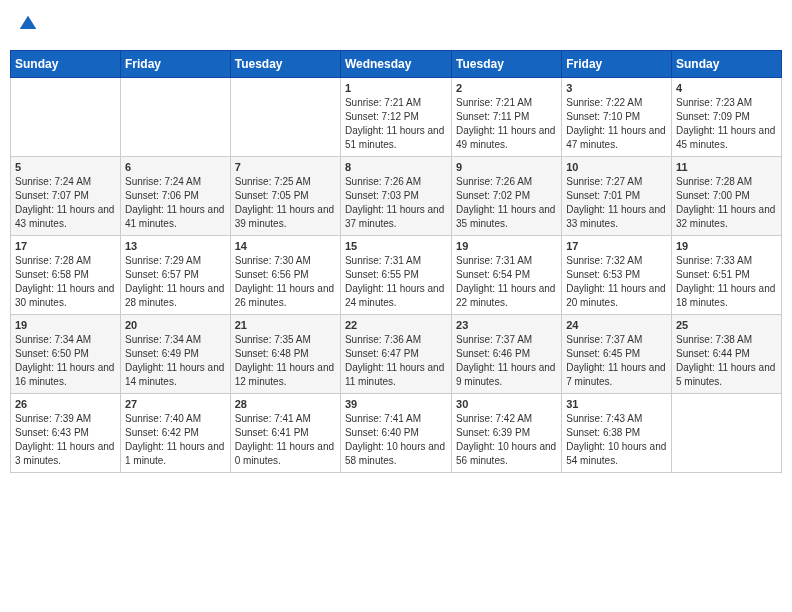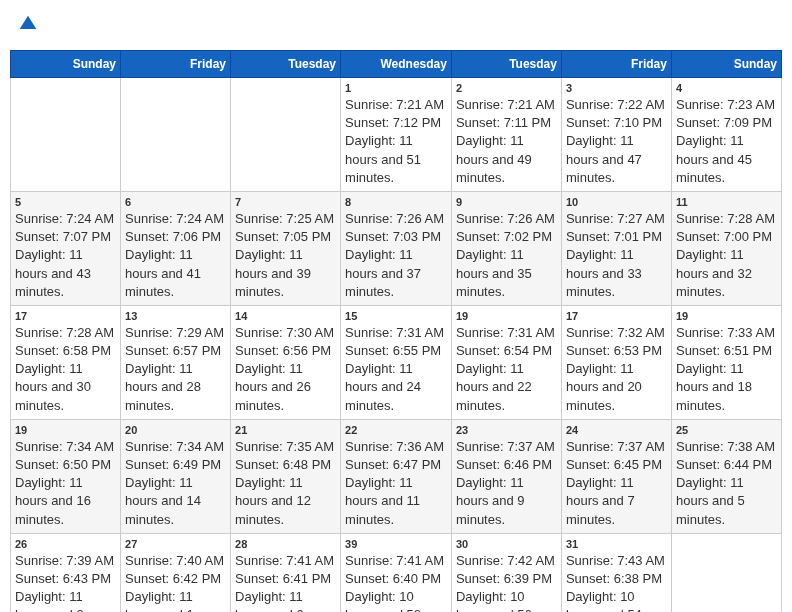--- a/index.html
+++ b/index.html
@@ -49,21 +49,21 @@
       width: 100%;
       border-collapse: collapse;
       border: 1px solid #ccc;
     }
     .calendar th {
       background-color: #1565c0;
       color: #fff;
       font-size: 12px;
       font-weight: bold;
       padding: 6px 4px;
-      text-align: right;
+      text-align: left;
       border: 1px solid #0d47a1;
     }
     .calendar td {
       vertical-align: top;
       border: 1px solid #ccc;
       padding: 4px;
       width: 113px;
       min-height: 80px;
       background: #fff;
       font-size: 10px;
@@ -72,21 +72,21 @@
     .calendar tr:nth-child(even) td {
       background-color: #f5f5f5;
     }
     .day-number {
       font-weight: bold;
       font-size: 11px;
       display: block;
       margin-bottom: 2px;
     }
     .day-info {
-      font-size: 13px;
+      font-size: 10px;
       line-height: 1.4;
       color: #333;
     }
     .empty-cell {
       background: #fff !important;
     }
   </style>
 </head>
 <body>
 

